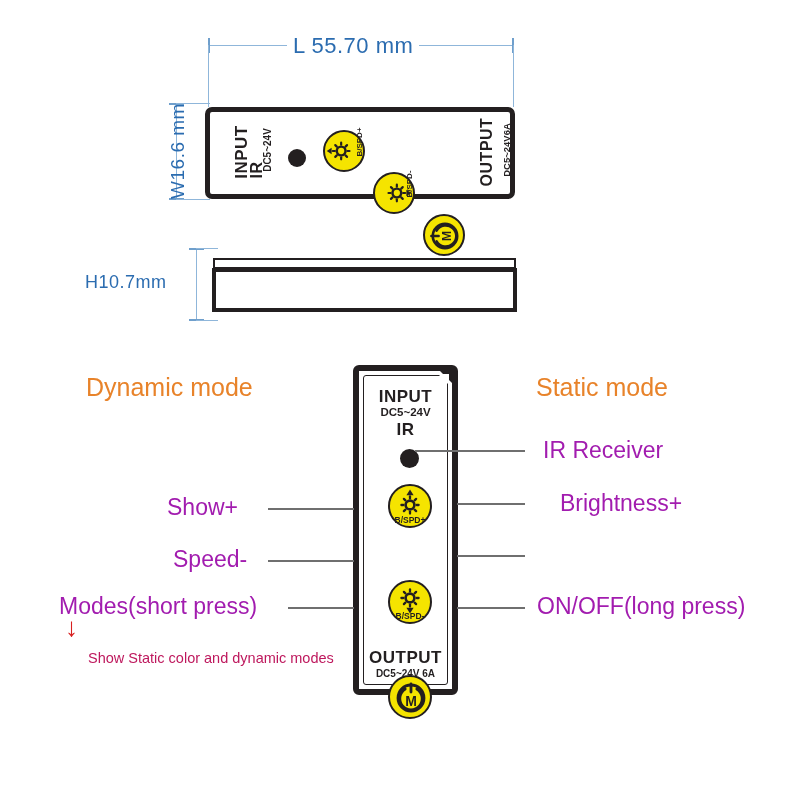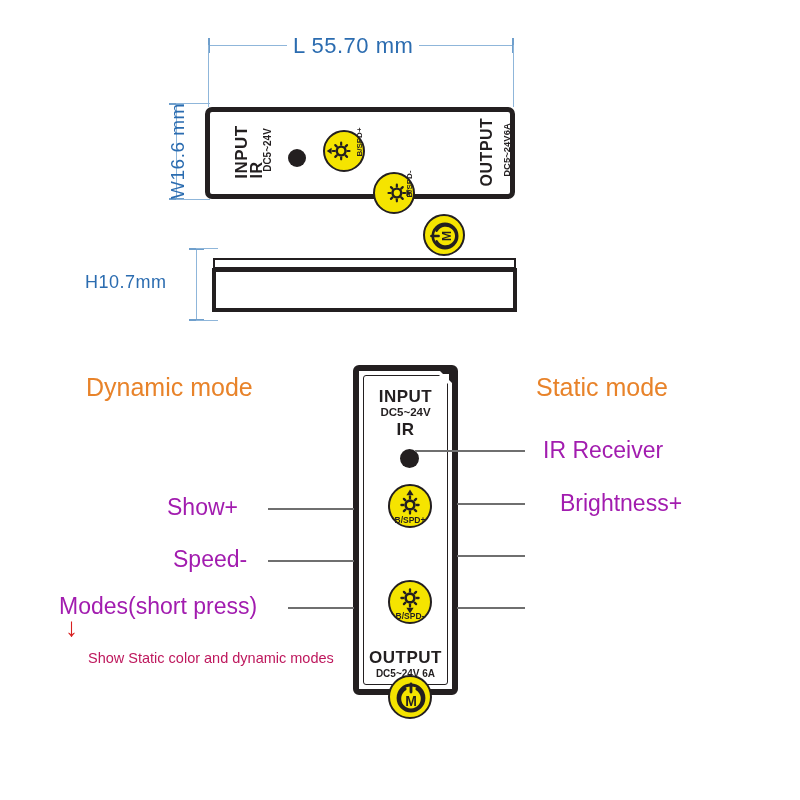--- a/index.html
+++ b/index.html
@@ -344,14 +344,15 @@
 
   <div class="abs leader" style="left:415px; top:450px; width:110px;"></div>
   <div class="abs callout" style="left:543px; top:437px;">IR Receiver</div>
 
   <div class="abs leader" style="left:457px; top:503px; width:68px;"></div>
   <div class="abs callout" style="left:560px; top:490px;">Brightness+</div>
 
   <div class="abs leader" style="left:457px; top:555px; width:68px;"></div>
 
   <div class="abs leader" style="left:457px; top:607px; width:68px;"></div>
+  <div class="abs callout" style="left:537px; top:593px;">ON/OFF(long press)</div>
 
 </div>
 
 </body></html>

